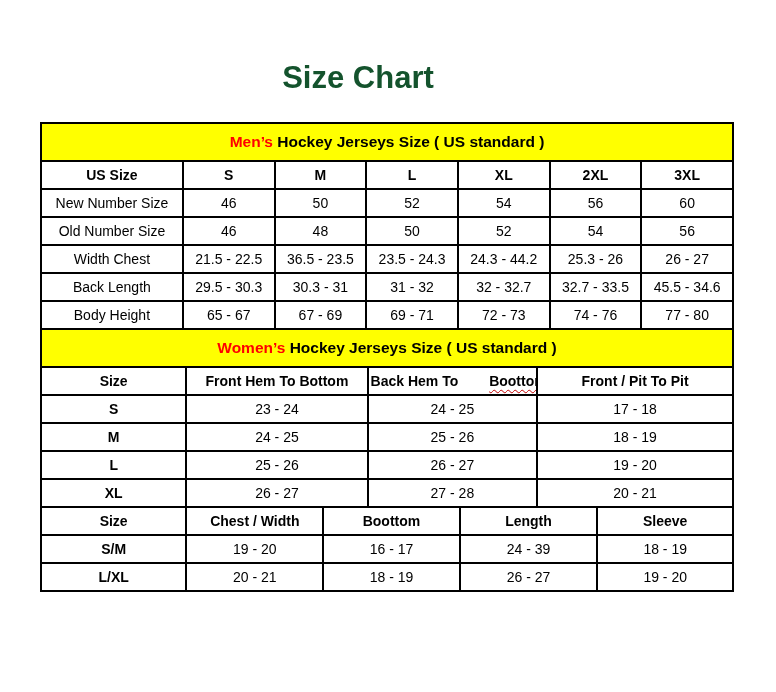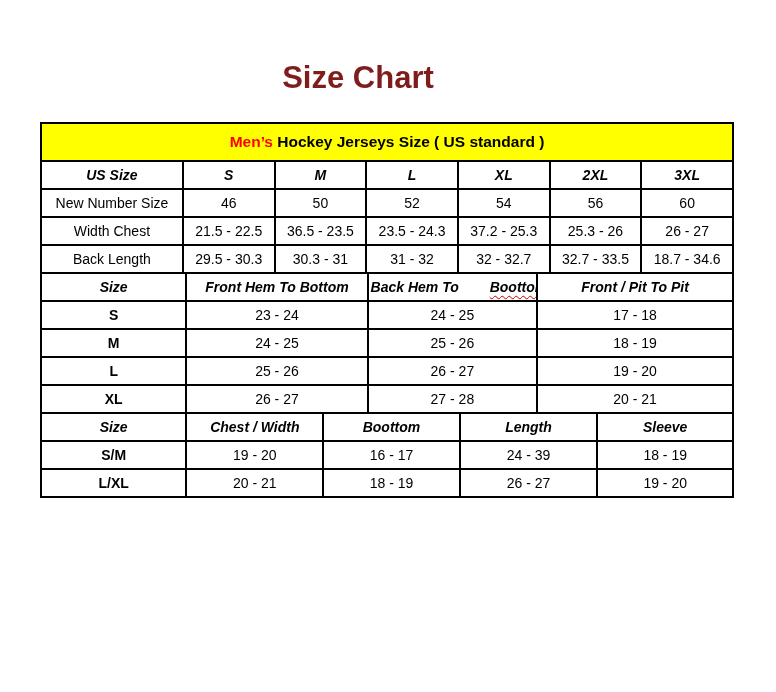--- a/index.html
+++ b/index.html
@@ -10,21 +10,21 @@
     background: #ffffff;
     font-family: "Liberation Sans", sans-serif;
     overflow: hidden;
   }
   .title {
     position: absolute;
     top: 60px;
     left: 0;
     width: 716px;
     text-align: center;
-    color: #7f1d1d;
+    color: #14532d;
     font-size: 31px;
     font-weight: bold;
     line-height: 1.15;
     margin: 0;
   }
   .chart-wrap {
     position: absolute;
     left: 40px;
     top: 122px;
     width: 694px;
@@ -39,21 +39,21 @@
     border: 2px solid #000000;
     text-align: center;
     vertical-align: middle;
     color: #000000;
     font-size: 14px;
     height: 26px;
     padding: 0 2px;
     overflow: hidden;
     white-space: nowrap;
   }
-  .chart-table th { font-weight: bold; font-style: italic; }
+  .chart-table th { font-weight: bold; }
   tr.band td {
     background: #FFFF00;
     height: 36px;
     font-size: 15.5px;
     font-weight: bold;
   }
   .hl { color: #FF0000; }
   td.row-label { font-weight: normal; text-align: center; }
   td.size-label { font-weight: bold; }
   .misspelled {
@@ -100,48 +100,69 @@
       <tr>
         <td class="row-label">New Number Size</td>
         <td>46</td>
         <td>50</td>
         <td>52</td>
         <td>54</td>
         <td>56</td>
         <td>60</td>
       </tr>
       <tr>
+        <td class="row-label">Old Number Size</td>
+        <td>46</td>
+        <td>48</td>
+        <td>50</td>
+        <td>52</td>
+        <td>54</td>
+        <td>56</td>
+      </tr>
+      <tr>
         <td class="row-label">Width Chest</td>
         <td>21.5 - 22.5</td>
         <td>36.5 - 23.5</td>
         <td>23.5 - 24.3</td>
-        <td>37.2 - 25.3</td>
+        <td>24.3 - 44.2</td>
         <td>25.3 - 26</td>
         <td>26 - 27</td>
       </tr>
       <tr>
         <td class="row-label">Back Length</td>
         <td>29.5 - 30.3</td>
         <td>30.3 - 31</td>
         <td>31 - 32</td>
         <td>32 - 32.7</td>
         <td>32.7 - 33.5</td>
-        <td>18.7 - 34.6</td>
+        <td>45.5 - 34.6</td>
+      </tr>
+      <tr>
+        <td class="row-label">Body Height</td>
+        <td>65 - 67</td>
+        <td>67 - 69</td>
+        <td>69 - 71</td>
+        <td>72 - 73</td>
+        <td>74 - 76</td>
+        <td>77 - 80</td>
       </tr>
     </tbody>
       </table>
 
     <table class="chart-table">
       <colgroup>
         <col style="width:21%">
           <col style="width:26.2%">
           <col style="width:24.5%">
           <col style="width:28.3%">
       </colgroup>
       <tbody>
+          <tr class="band">
+        <td colspan="4"><span class="hl">Women’s</span><span> Hockey Jerseys Size ( US standard )</span></td>
+      </tr>
       <tr>
         <th>Size</th>
         <th>Front Hem To Bottom</th>
         <th><span>Back Hem To </span><span class="misspelled">Boottom</span></th>
         <th>Front / Pit To Pit</th>
       </tr>
       <tr>
         <td class="size-label">S</td>
         <td>23 - 24</td>
         <td>24 - 25</td>

